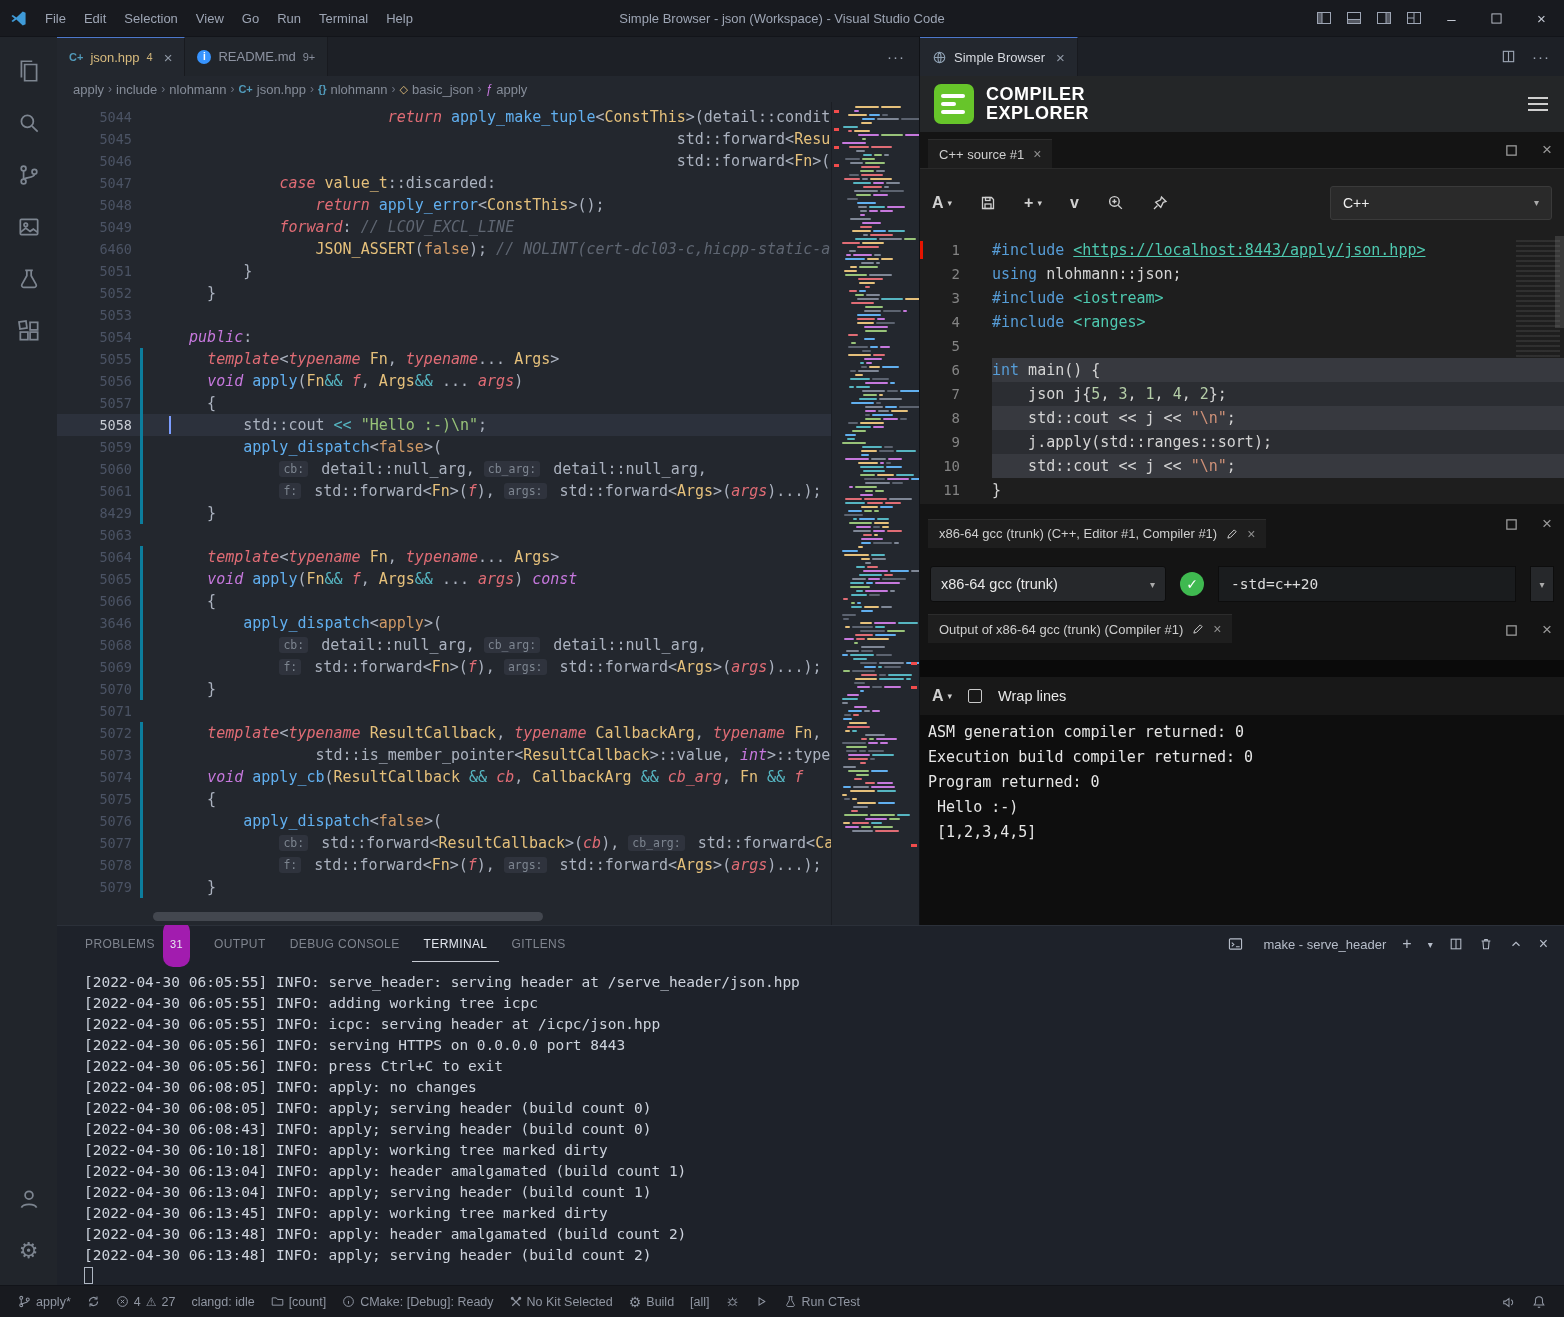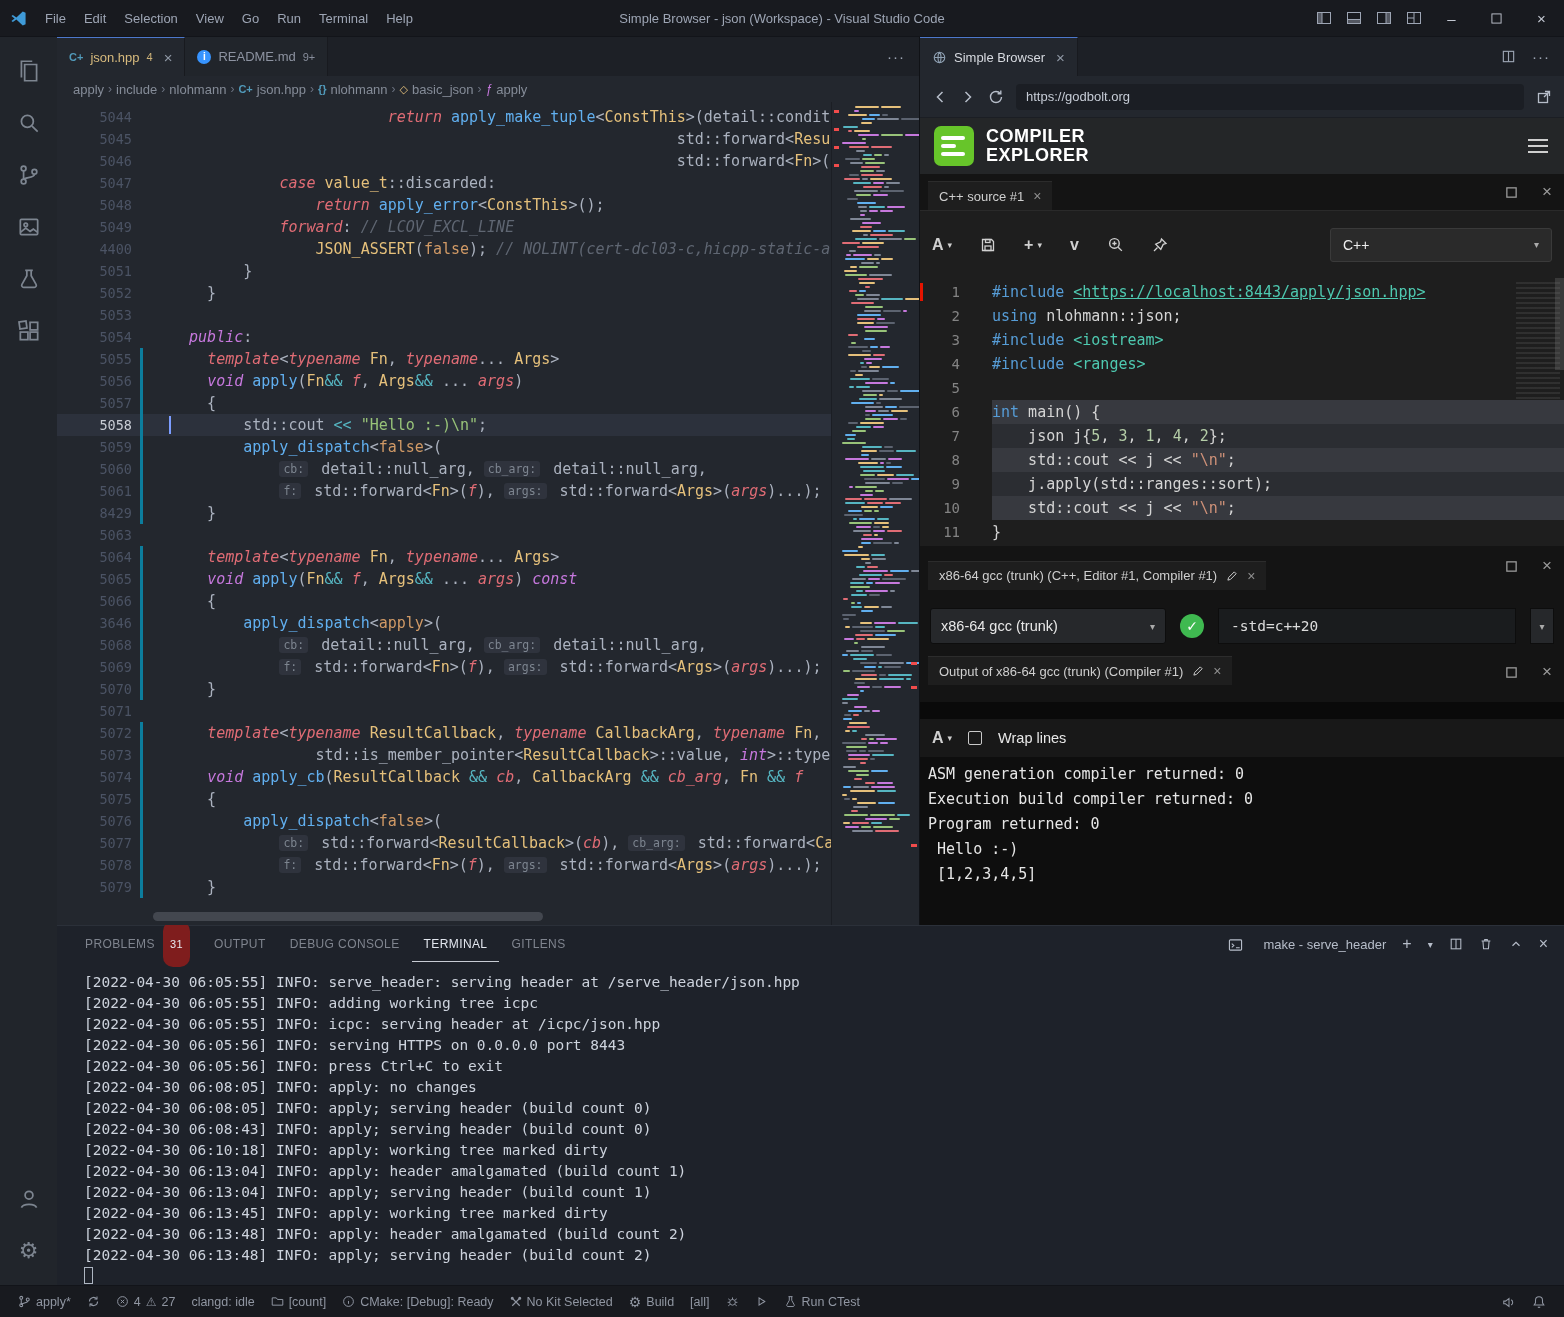--- a/index.html
+++ b/index.html
@@ -118,23 +118,23 @@
   .ce-outtool{height:38px;background:#181818;display:flex;align-items:center;gap:16px;padding:0 12px;flex:none}
   .ce-checkbox{width:14px;height:14px;border:1.5px solid #c9c9c9;border-radius:2px}
   .ce-wraplbl{font-size:14.5px;color:#e8e8e8}
   .ce-output{flex:1;background:#0e0e0e;font-family:"DejaVu Sans Mono",monospace;font-size:15px;line-height:25px;color:#e6e6e6;padding:5px 0 0 8px;white-space:pre;overflow:hidden}
 
   
   .panel{flex:1;background:#1e222a;border-top:1px solid #2b3039;display:flex;flex-direction:column;min-height:0}
   .panel-header{height:36px;display:flex;align-items:center;padding:0 16px;flex:none}
   .ptab{padding:0 12px;height:100%;display:flex;align-items:center;gap:8px;font-size:12px;letter-spacing:.4px;color:#7f848e}
   .ptab.active{color:#e2e6ee;box-shadow:inset 0 -1px 0 #c8ccd4}
-  .pbadge{background:#7f1d1d;color:#e8eaf0;border-radius:10px;padding:17px 7px;font-size:11px}
+  .pbadge{background:#a21caf;color:#e8eaf0;border-radius:10px;padding:17px 7px;font-size:11px}
   .panel-actions{margin-left:auto;display:flex;align-items:center;gap:16px;color:#b6bdc9;font-size:13px}
-  .term-select{display:flex;align-items:flex-end;gap:20px}
+  .term-select{display:flex;align-items:flex-start;gap:20px}
   .terminal{flex:1;font-family:"DejaVu Sans Mono",monospace;font-size:14.5px;line-height:21px;color:#cdd3dd;padding:10px 0 0 27px;white-space:pre;overflow:hidden}
   .term-cursor{display:inline-block;width:9px;height:17px;border:1px solid #aeb6c2;vertical-align:-3px}
 
   
   .statusbar{height:32px;background:#181a1f;display:flex;align-items:center;color:#9096a2;font-size:12.5px;padding:0 10px;border-top:1px solid #121419}
   .sb-item{display:flex;align-items:center;gap:5px;padding:0 8px;height:100%}
   .sb-right{margin-left:auto;display:flex;align-items:center}
   .warn-ico{font-size:12px}
   .gear-txt{font-size:14px;line-height:1;font-style:normal}
 </style>
@@ -307,21 +307,21 @@
             </span>
           </div>
         <div class="editor">
           <div class="codewrap" id="code">
               <div class="line"><span class="ln">5044</span><span class="git"></span><span class="code"><span class="c-pl">                        </span><span class="c-ctl">return</span><span class="c-pl"> </span><span class="c-fn">apply_make_tuple</span><span class="c-pl">&lt;</span><span class="c-ty">ConstThis</span><span class="c-pl">&gt;(detail::conditional_static_cast</span></span></div>
               <div class="line"><span class="ln">5045</span><span class="git"></span><span class="code"><span class="c-pl">                                                        std::forward&lt;</span><span class="c-ty">ResultCallback</span></span></div>
               <div class="line"><span class="ln">5046</span><span class="git"></span><span class="code"><span class="c-pl">                                                        std::forward&lt;</span><span class="c-ty">Fn</span><span class="c-pl">&gt;(fn)...);</span></span></div>
               <div class="line"><span class="ln">5047</span><span class="git"></span><span class="code"><span class="c-pl">            </span><span class="c-ctl">case</span><span class="c-pl"> </span><span class="c-ty">value_t</span><span class="c-pl">::discarded:</span></span></div>
               <div class="line"><span class="ln">5048</span><span class="git"></span><span class="code"><span class="c-pl">                </span><span class="c-ctl">return</span><span class="c-pl"> </span><span class="c-fn">apply_error</span><span class="c-pl">&lt;</span><span class="c-ty">ConstThis</span><span class="c-pl">&gt;();</span></span></div>
               <div class="line"><span class="ln">5049</span><span class="git"></span><span class="code"><span class="c-pl">            </span><span class="c-ctl">forward</span><span class="c-pl">:</span><span class="c-cmt"> // LCOV_EXCL_LINE</span></span></div>
-              <div class="line"><span class="ln">4400</span><span class="git"></span><span class="code"><span class="c-pl">                </span><span class="c-ty">JSON_ASSERT</span><span class="c-pl">(</span><span class="c-num">false</span><span class="c-pl">);</span><span class="c-cmt"> // NOLINT(cert-dcl03-c,hicpp-static-assert,misc-static-assert)</span></span></div>
+              <div class="line"><span class="ln">6460</span><span class="git"></span><span class="code"><span class="c-pl">                </span><span class="c-ty">JSON_ASSERT</span><span class="c-pl">(</span><span class="c-num">false</span><span class="c-pl">);</span><span class="c-cmt"> // NOLINT(cert-dcl03-c,hicpp-static-assert,misc-static-assert)</span></span></div>
               <div class="line"><span class="ln">5051</span><span class="git"></span><span class="code"><span class="c-pl">        }</span></span></div>
               <div class="line"><span class="ln">5052</span><span class="git"></span><span class="code"><span class="c-pl">    }</span></span></div>
               <div class="line"><span class="ln">5053</span><span class="git"></span><span class="code"><span class="c-pl"></span></span></div>
               <div class="line"><span class="ln">5054</span><span class="git"></span><span class="code"><span class="c-pl">  </span><span class="c-kw">public</span><span class="c-pl">:</span></span></div>
               <div class="line mod"><span class="ln">5055</span><span class="git"></span><span class="code"><span class="c-pl">    </span><span class="c-ctl">template</span><span class="c-pl">&lt;</span><span class="c-ctl">typename</span><span class="c-pl"> </span><span class="c-ty">Fn</span><span class="c-pl">, </span><span class="c-ctl">typename</span><span class="c-pl">... </span><span class="c-ty">Args</span><span class="c-pl">&gt;</span></span></div>
               <div class="line mod"><span class="ln">5056</span><span class="git"></span><span class="code"><span class="c-pl">    </span><span class="c-kw">void</span><span class="c-pl"> </span><span class="c-fn">apply</span><span class="c-pl">(</span><span class="c-ty">Fn</span><span class="c-op">&amp;&amp;</span><span class="c-pl"> </span><span class="c-par">f</span><span class="c-pl">, </span><span class="c-ty">Args</span><span class="c-op">&amp;&amp;</span><span class="c-pl"> ... </span><span class="c-par">args</span><span class="c-pl">)</span></span></div>
               <div class="line mod"><span class="ln">5057</span><span class="git"></span><span class="code"><span class="c-pl">    {</span></span></div>
               <div class="line cur mod"><span class="ln">5058</span><span class="git"></span><span class="code"><span class="caret"></span><span class="c-pl">        std::cout</span><span class="c-op"> &lt;&lt; </span><span class="c-str">"Hello :-)\n"</span><span class="c-pl">;</span></span></div>
               <div class="line mod"><span class="ln">5059</span><span class="git"></span><span class="code"><span class="c-pl">        </span><span class="c-fn">apply_dispatch</span><span class="c-pl">&lt;</span><span class="c-num">false</span><span class="c-pl">&gt;(</span></span></div>
               <div class="line mod"><span class="ln">5060</span><span class="git"></span><span class="code"><span class="c-pl">            </span><span class="c-hint">cb:</span><span class="c-pl"> detail::null_arg, </span><span class="c-hint">cb_arg:</span><span class="c-pl"> detail::null_arg,</span></span></div>
@@ -1086,45 +1086,20 @@
           </div>
           <div class="tab-actions">
             <span>
                 <svg width="15" height="15" viewBox="0 0 16 16" fill="none" stroke="currentColor" stroke-width="1.2">
                   <rect x="2.5" y="2.5" width="11" height="11"></rect>
                   <path d="M8 2.5v11"></path>
                 </svg>
               </span>
             <span class="ellip">···</span>
           </div>
-        </div>
-        <div class="browser-nav">
-          <span class="nav-ico">
-              <svg width="16" height="16" viewBox="0 0 16 16" fill="none" stroke="currentColor" stroke-width="1.5">
-                <path d="M10.5 3L5.5 8l5 5"></path>
-              </svg>
-            </span>
-          <span class="nav-ico">
-              <svg width="16" height="16" viewBox="0 0 16 16" fill="none" stroke="currentColor" stroke-width="1.5">
-                <path d="M5.5 3l5 5-5 5"></path>
-              </svg>
-            </span>
-          <span class="nav-ico">
-              <svg width="16" height="16" viewBox="0 0 16 16" fill="none" stroke="currentColor" stroke-width="1.4">
-                <path d="M13.5 8A5.5 5.5 0 1 1 8 2.5c1.8 0 3.4.8 4.4 2.1"></path>
-                <path d="M12.8 1.6v3.2h-3.2"></path>
-              </svg>
-            </span>
-          <div class="urlbar">https://godbolt.org</div>
-          <span class="nav-ico">
-              <svg width="16" height="16" viewBox="0 0 16 16" fill="none" stroke="currentColor" stroke-width="1.3">
-                <rect x="2.5" y="4.5" width="9" height="9"></rect>
-                <path d="M9 2.5h4.5V7M13.5 2.5L8 8"></path>
-              </svg>
-            </span>
         </div>
 
         <div class="ce">
           <div class="ce-header">
             <span class="ce-logo">
                 <i style="width:24px"></i>
                 <i style="width:15px"></i>
                 <i style="width:24px"></i>
               </span>
             <div class="ce-title">

